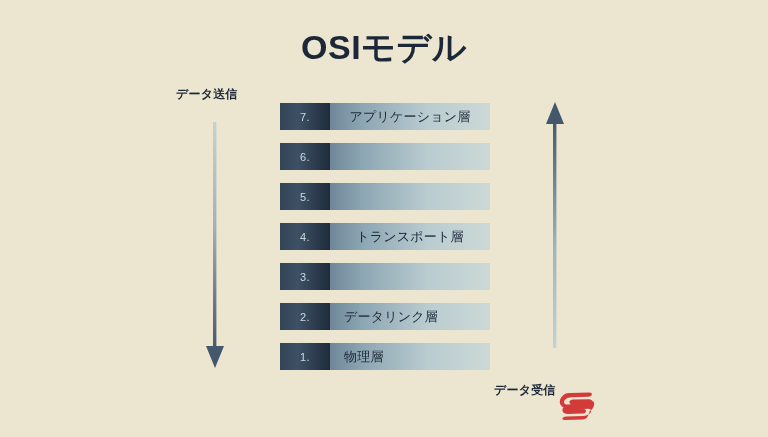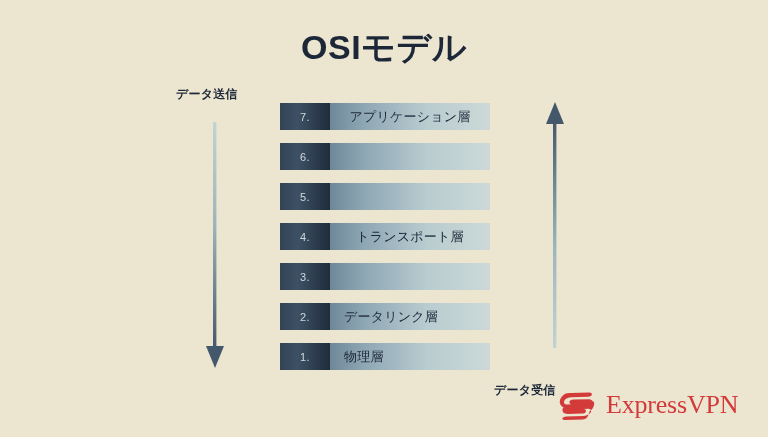--- a/index.html
+++ b/index.html
@@ -186,16 +186,15 @@
       <div class="layer-name">物理層</div>
     </div>
 
   </div>
 
   <div id="logo">
     <svg id="logo-mark" viewBox="0 0 38 30">
       <path d="M6.5 4.2 C2.6 6.6 0.8 11.2 2.4 14.6 C3.6 17.2 6.4 18.2 9.6 18.1 L30.5 17.6 C33.1 17.5 35.0 16.0 35.3 13.9 C35.7 11.0 33.3 9.1 30.0 9.2 L15.2 9.6 C13.0 9.7 11.6 10.6 11.4 11.9 L11.4 11.9 C11.2 13.4 12.5 14.3 14.6 14.2 L14.6 14.2 L8.6 14.4 C6.9 14.4 5.9 13.5 6.0 12.1 C6.2 9.6 9.0 7.5 13.4 7.3 L30.4 6.7 C31.9 6.6 33.0 6.1 33.6 5.2 C34.5 3.8 33.4 2.4 31.0 2.5 L13.0 3.0 C10.4 3.1 8.2 3.2 6.5 4.2 Z" fill="#d33b3b"></path>
       <path d="M31.6 21.3 C35.4 19.0 37.2 14.4 35.6 11.0 L35.6 11.0 C35.1 13.6 33.0 15.3 29.6 15.4 L9.0 16.0 C6.6 16.1 4.8 17.4 4.5 19.3 C4.1 22.1 6.4 24.1 9.7 24.0 L24.0 23.6 C26.3 23.5 27.8 22.6 28.0 21.2 C28.2 19.8 27.0 18.9 24.9 19.0 L30.4 18.8 C32.2 18.8 33.2 19.7 33.1 21.1 C32.9 23.6 30.0 25.7 25.7 25.9 L8.3 26.5 C6.5 26.6 5.2 27.2 4.6 28.1 C3.8 29.4 4.9 30.0 7.0 29.9 L25.0 29.4 C27.8 29.3 29.9 28.3 31.6 21.3 Z" fill="#d33b3b"></path>
     </svg>
-    <div id="logo-text">ExpressVPN</div>
   </div>
 
 </div>
 
 </body></html>

